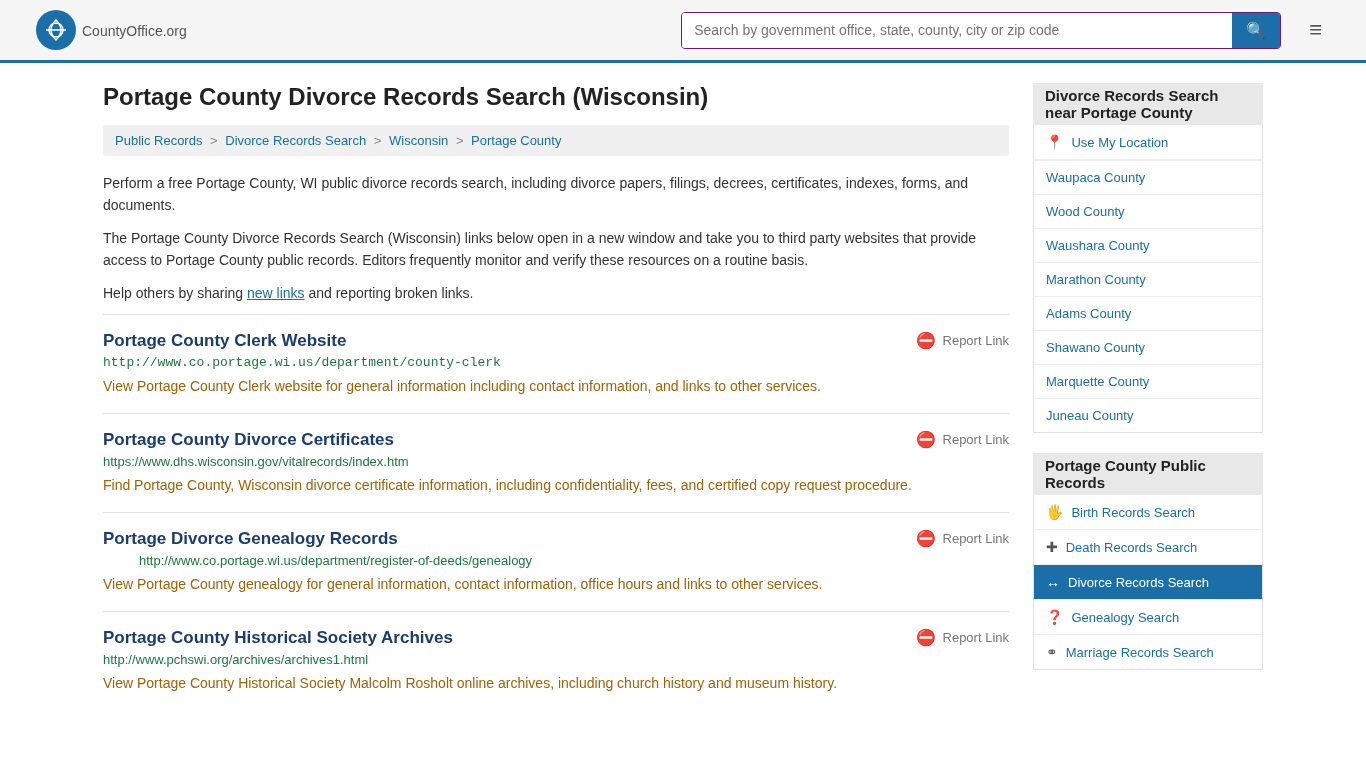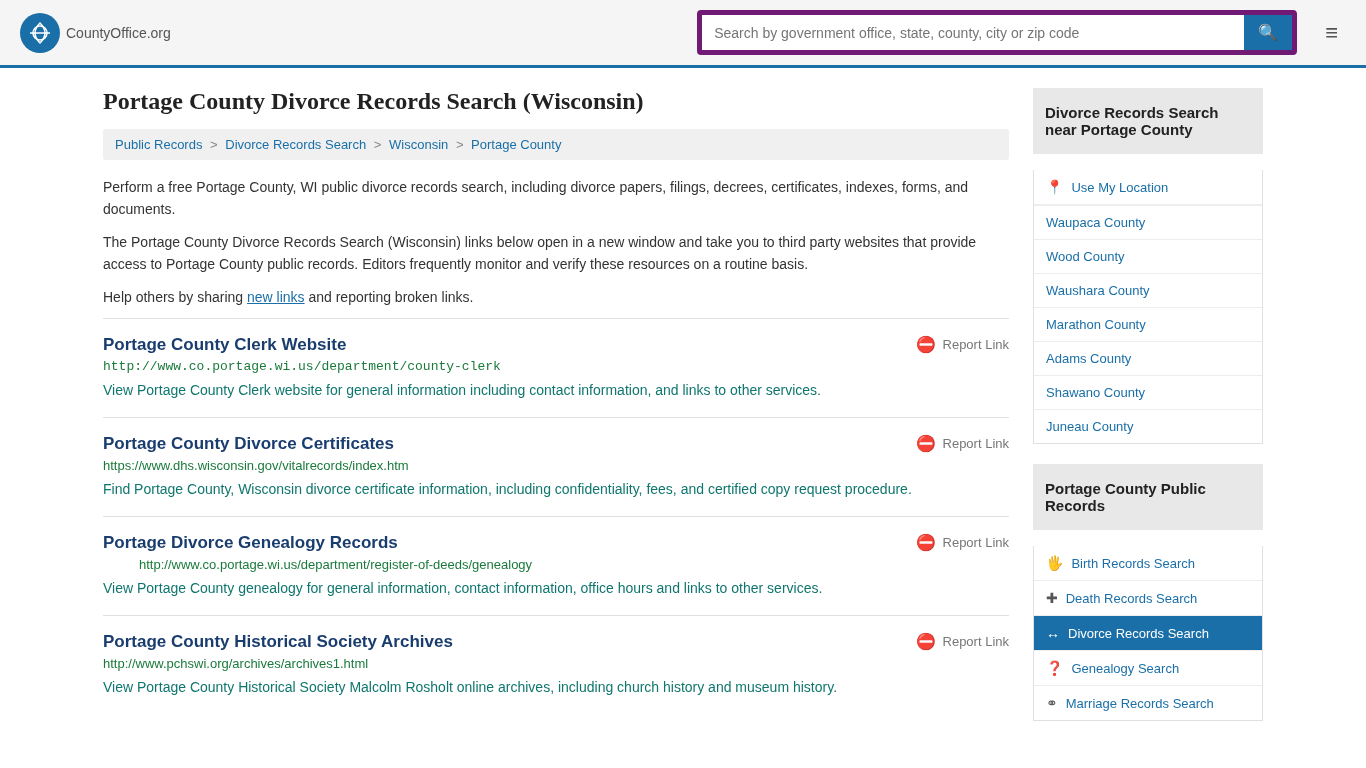--- a/index.html
+++ b/index.html
@@ -2,21 +2,21 @@
 <html><head>
   <meta charset="utf-8">
   <style>
     * { box-sizing: border-box; margin: 0; padding: 0; }
     body { font-family: Arial, sans-serif; font-size: 14px; color: #333; background: #fff; }
 
     
     .header {
       background: #f5f5f5;
       border-bottom: 3px solid #1a6fa8;
-      padding: 10px 20px;
+      padding: 10px 36px;
       display: flex;
       align-items: center;
       gap: 20px;
     }
     .logo-area {
       display: flex;
       align-items: center;
       gap: 6px;
       text-decoration: none;
     }
@@ -39,21 +39,21 @@
     }
     .logo-text span {
       color: #555;
       font-weight: normal;
       font-size: 14px;
     }
     .search-bar-wrap {
       flex: 1;
       max-width: 600px;
       display: flex;
-      border: 5px solid #701a75;
+      border: 1px solid #701a75;
       border-radius: 4px;
       overflow: hidden;
       margin-left: auto;
     }
     .search-input {
       flex: 1;
       padding: 8px 12px;
       border: none;
       outline: none;
       font-size: 14px;
@@ -88,21 +88,20 @@
     
     .content-area {
       flex: 1;
       min-width: 0;
     }
     .page-title {
       font-size: 24px;
       font-weight: bold;
       color: #222;
       margin-bottom: 14px;
-      font-family: Liberation Serif, serif;
     }
     .breadcrumb {
       background: #f0f0f0;
       padding: 8px 12px;
       font-size: 13px;
       color: #555;
       margin-bottom: 16px;
       border-radius: 3px;
     }
     .breadcrumb a {
@@ -153,39 +152,39 @@
       font-size: 16px;
       color: #888;
     }
     .record-url {
       font-size: 13px;
       color: #1a7a3c;
       margin-bottom: 6px;
     }
     .record-desc {
       font-size: 14px;
-      color: #0f766e;
+      color: #a16207;
       line-height: 1.5;
     }
 
     
     .sidebar {
       width: 230px;
       flex-shrink: 0;
     }
     .sidebar-section {
       margin-bottom: 20px;
     }
     .sidebar-header {
       background: #e8e8e8;
-      padding: 16px 12px;
+      padding: 4px 12px;
       font-size: 15px;
       font-weight: bold;
       color: #222;
-      margin-bottom: 16px;
+      margin-bottom: 0;
     }
     .sidebar-list {
       list-style: none;
       border: 1px solid #e0e0e0;
       border-top: none;
     }
     .sidebar-list li {
       border-bottom: 1px solid #eee;
     }
     .sidebar-list li:last-child { border-bottom: none; }
@@ -343,20 +342,23 @@
         <li>
             <a href="#">Marathon County</a>
           </li>
         <li>
             <a href="#">Adams County</a>
           </li>
         <li>
             <a href="#">Shawano County</a>
           </li>
         <li>
+            <a href="#">Marquette County</a>
+          </li>
+        <li>
             <a href="#">Juneau County</a>
           </li>
       </ul>
     </div>
 
     <div class="sidebar-section">
       <div class="sidebar-header">Portage County Public Records</div>
       <ul class="sidebar-list">
         <li>
           <a href="#">

